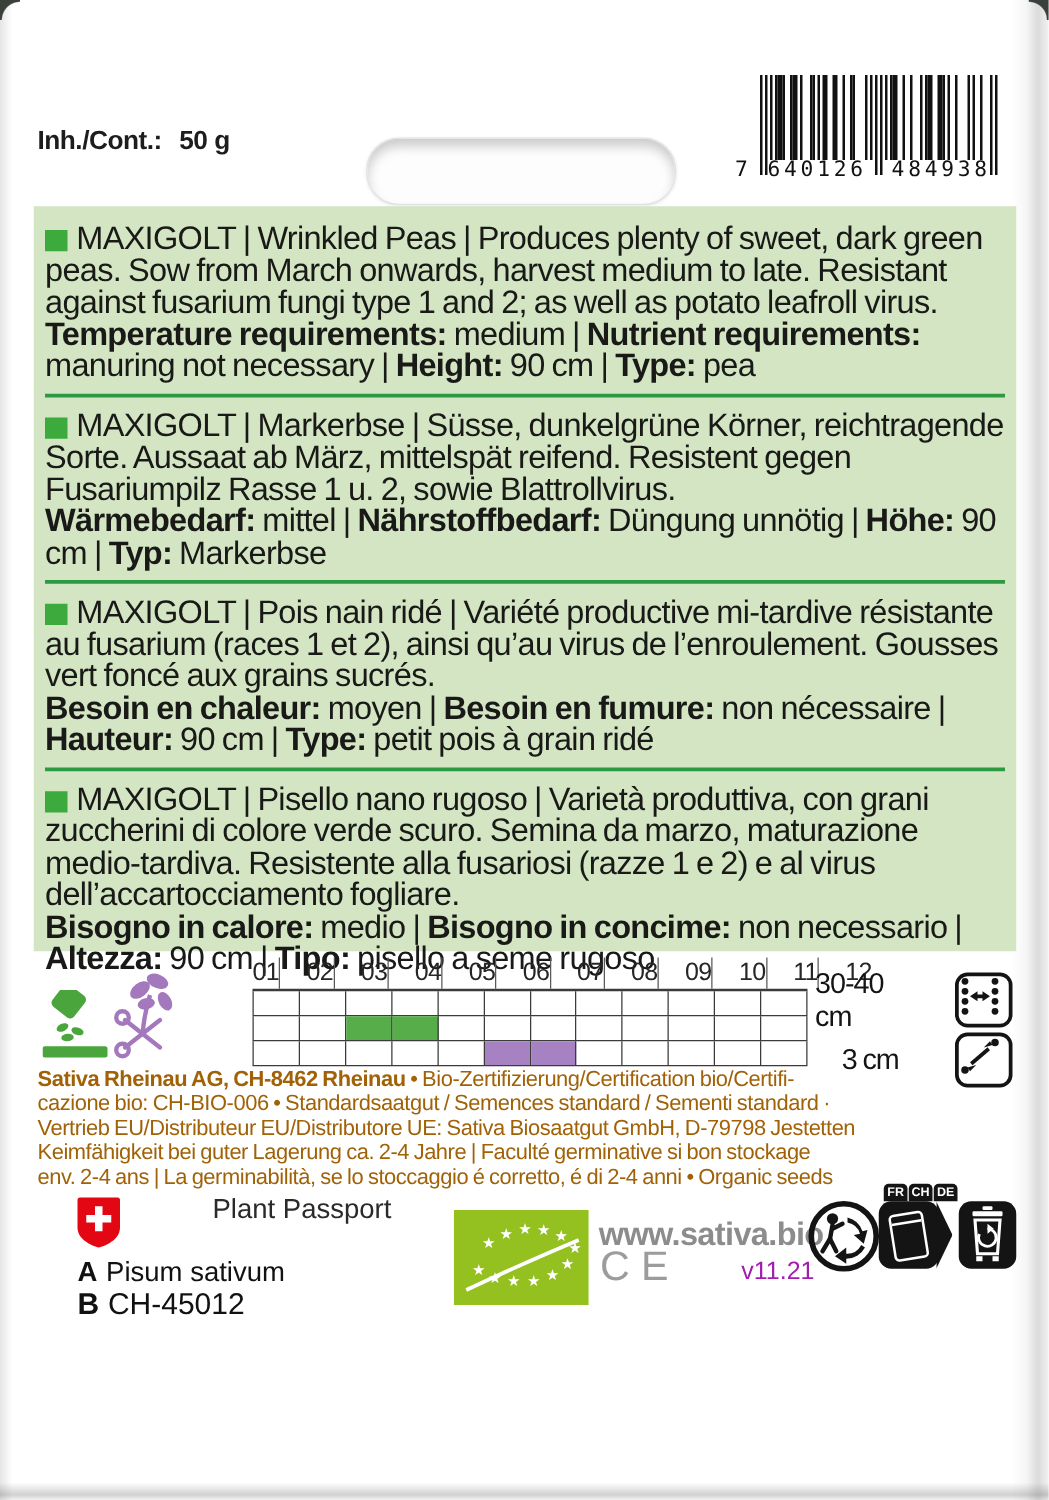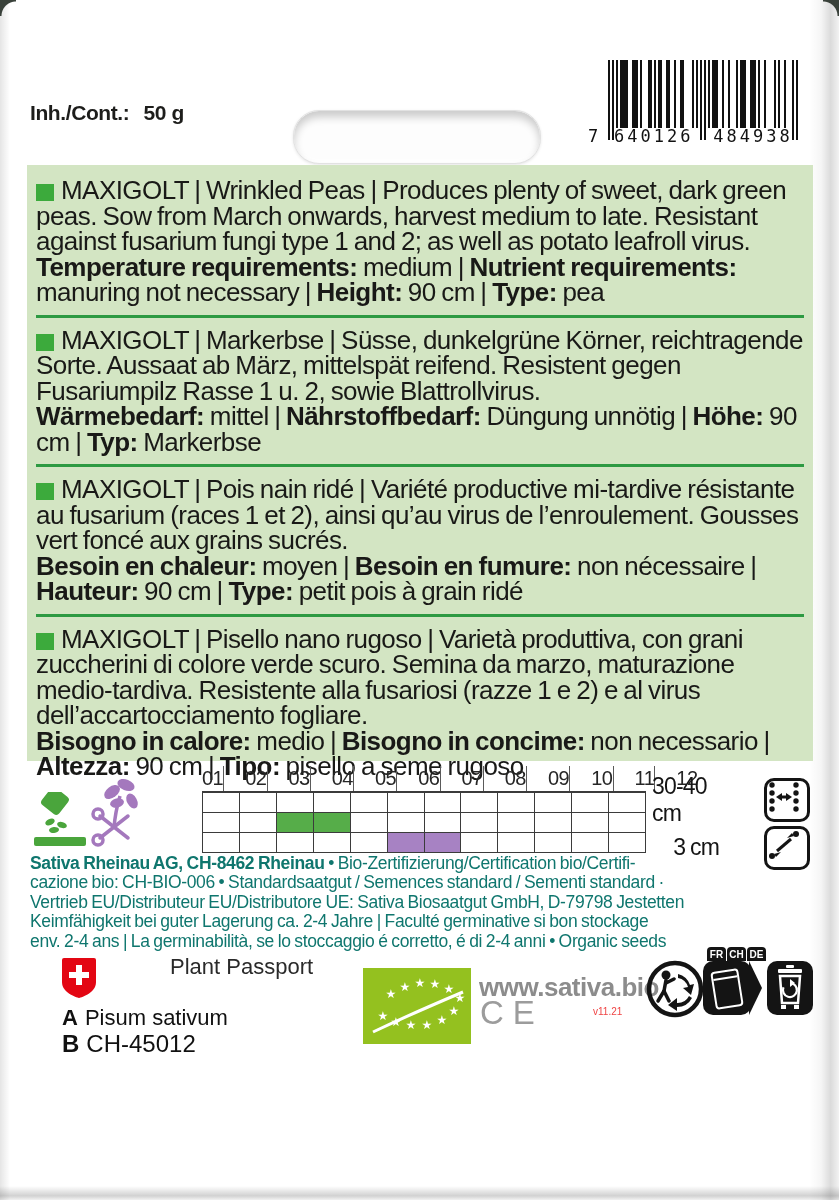--- a/index.html
+++ b/index.html
@@ -71,36 +71,36 @@
 
   .soil{position:absolute;left:0;right:0;bottom:0;height:13px;
     background:repeating-linear-gradient(180deg,#141414 0 2px,transparent 2px 4.5px);}
   .notch{position:absolute;left:9px;bottom:4px;width:22px;height:20px;border-radius:50%;background:#fff;}
   .seed{position:absolute;width:9px;height:5px;background:#141414;border-radius:50%;}
   .seed.s1{left:20px;top:13px;transform:rotate(-35deg);}
   .seed.s2{left:14px;top:23px;transform:rotate(25deg);}
 
   
   #legal{left:30px;top:854px;width:640px;font-size:17.5px;line-height:19.4px;
-    letter-spacing:-0.35px;word-spacing:-0.8px;color:#0f766e;}
+    letter-spacing:-0.35px;word-spacing:-0.8px;color:#a16207;}
   #legal div{white-space:nowrap;}
   #legal .b{font-weight:bold;}
 
   
   #swiss-shield{left:60px;top:956px;}
   #passport-title{left:170px;top:954px;font-size:22px;color:#2a2a2a;}
   #passport-a{left:62px;top:1005px;font-size:22px;color:#111;}
   #passport-b{left:62px;top:1030px;font-size:24px;color:#111;}
   .ab{font-weight:bold;margin-right:7px;}
 
   
   #eu-logo{left:363px;top:968px;}
   #website{left:479px;top:972px;font-size:26px;font-weight:bold;color:#8c8c8c;letter-spacing:-0.5px;}
   #ce-mark{left:480px;top:994px;font-size:33px;color:#9c9c9c;letter-spacing:9px;}
-  #version{left:593px;top:1006px;font-size:10px;color:#ef4444;}
+  #version{left:593px;top:1006px;font-size:20px;color:#a21caf;}
   #triman{left:644px;top:958px;}
 
   
   #disposal{left:703px;top:947px;width:115px;height:70px;}
   #disposal .tabs{position:absolute;left:4px;top:0;display:flex;}
   #disposal .tab{display:inline-block;width:19px;height:14px;background:#141414;color:#fff;
     font-size:10px;font-weight:bold;text-align:center;line-height:15px;border-radius:4px 4px 0 0;margin-right:1px;}
   .dsq{position:absolute;top:14px;height:54px;background:#141414;}
   .dsq.left{left:0;width:48px;border-radius:10px;}
   .darrow{position:absolute;top:14px;left:46px;width:13px;height:54px;background:#141414;

